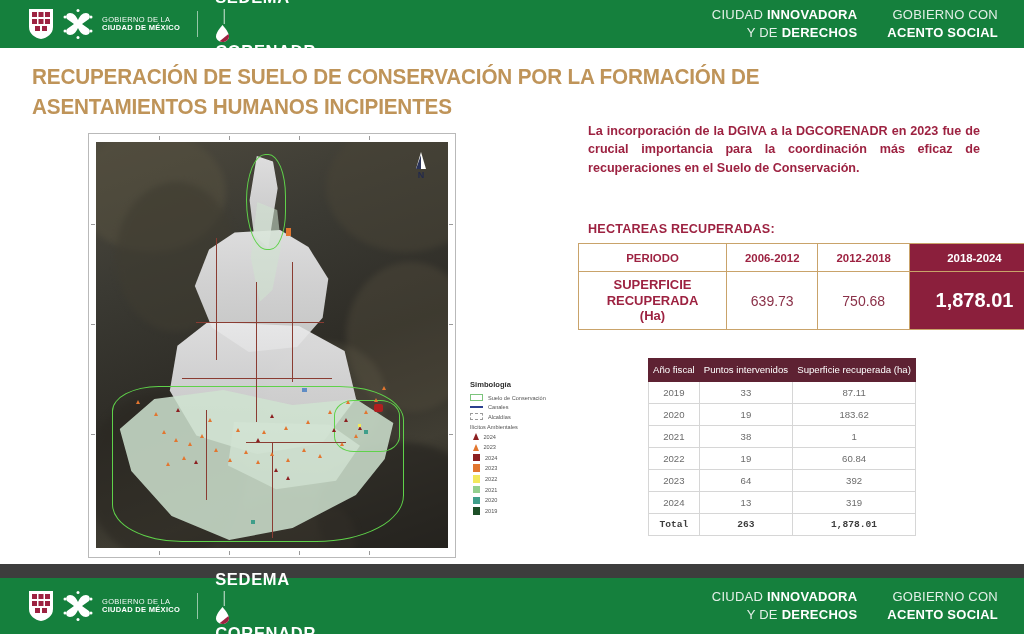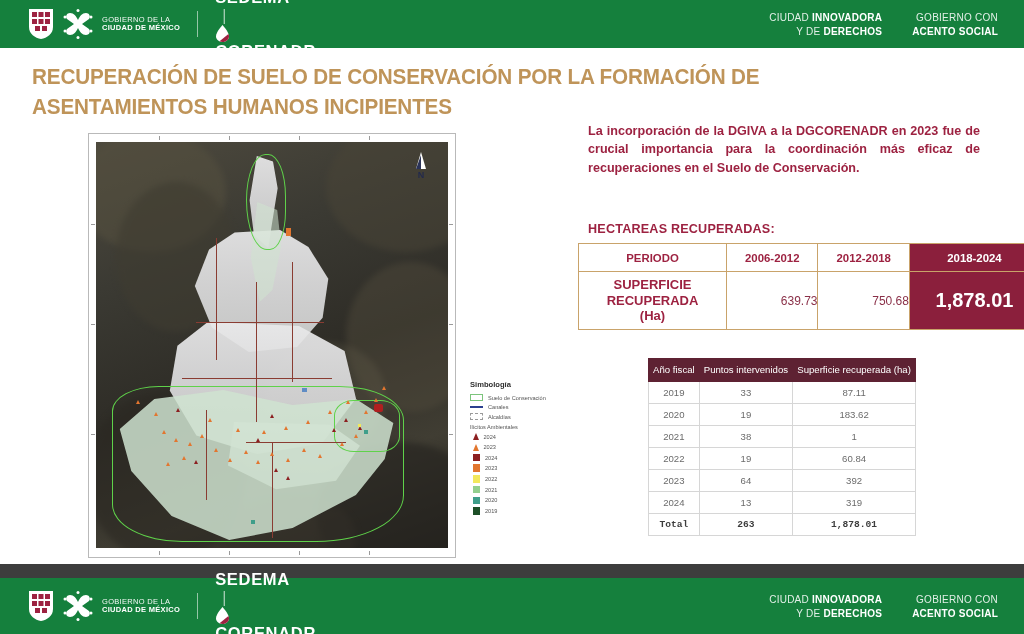--- a/index.html
+++ b/index.html
@@ -28,21 +28,21 @@
   .gob-text .l1 { font-size: 7.5px; font-weight: 400; opacity:.95; }
   .gob-text .l2 { font-size: 7.5px; font-weight: 700; }
   .vdiv { width: 1px; height: 26px; background: rgba(255,255,255,.55); margin: 0 10px; }
   .sedema { color:#fff; font-size: 16.5px; font-weight: 700; letter-spacing: .7px; }
   .sedema-sep { color: rgba(255,255,255,.6); font-size: 16px; margin: 0 7px; font-weight:300; }
   .drop { width: 15px; height: 17px; margin-right:5px; }
   .corenadr { color:#fff; font-size: 16.5px; font-weight: 700; letter-spacing: .7px; }
   .brand-row-right { display:flex; align-items:flex-start;flex-direction:column; }
 
   .slogans { position:absolute; right: 26px; top: 50%; transform: translateY(-50%); display:flex; gap: 30px; }
-  .slogan { color:#fff; font-size: 10px; line-height:1.35; letter-spacing:.25px; }
+  .slogan { color:#fff; font-size: 13px; line-height:1.35; letter-spacing:.25px; }
   .slogan .lt { font-weight:400; opacity:.88; }
   .slogan .bd { font-weight:700; }
   .slogan.s1 { text-align:right; }
   .slogan.s2 { text-align:right; }
 
   
   #page-title {
     position:absolute; left: 32px; top: 62px; width: 960px;
     color: #bf9459; font-size: 22.5px; font-weight: 700;
     line-height: 1.32; letter-spacing: -0.2px;
@@ -98,21 +98,21 @@
   #hectareas-label {
     position:absolute; left:588px; top:222px;
     color:#9d2241; font-size:12.6px; font-weight:700; letter-spacing:.2px;
   }
 
   
   #periodo-table { position:absolute; left:578px; top:243px; width:462px; border-collapse:collapse; }
   #periodo-table td { border:1px solid #c9a36a; text-align:center; vertical-align:middle; }
   #periodo-table .th { color:#9d2241; font-weight:700; font-size:11.4px; height:28px; }
   #periodo-table .rowlabel { color:#9d2241; font-weight:700; font-size:13px; line-height:1.22; height:58px; width:148px; }
-  #periodo-table .val { color:#8a3048; font-size:12px; height:58px;text-align:right; }
+  #periodo-table .val { color:#8a3048; font-size:14px; height:58px; }
   #periodo-table .hl-head { background:#8b1f3c; color:#ffffff; font-weight:700; font-size:11.4px; }
   #periodo-table .hl-val  { background:#8b1f3c; color:#ffffff; font-weight:700; font-size:20px; }
 
   
   #anual-table { position:absolute; left:648px; top:358px; width:268px; border-collapse:collapse; background:#fff; }
   #anual-table th {
     background:#5e2233; color:#fff; font-weight:400; font-size:9.6px;
     padding:5px 4px; line-height:1.25; border:1px solid #5e2233; vertical-align:middle;
   }
   #anual-table td { border:1px solid #d6d6d6; text-align:center; font-size:9.6px; color:#6b6b6b; height:22px; }

